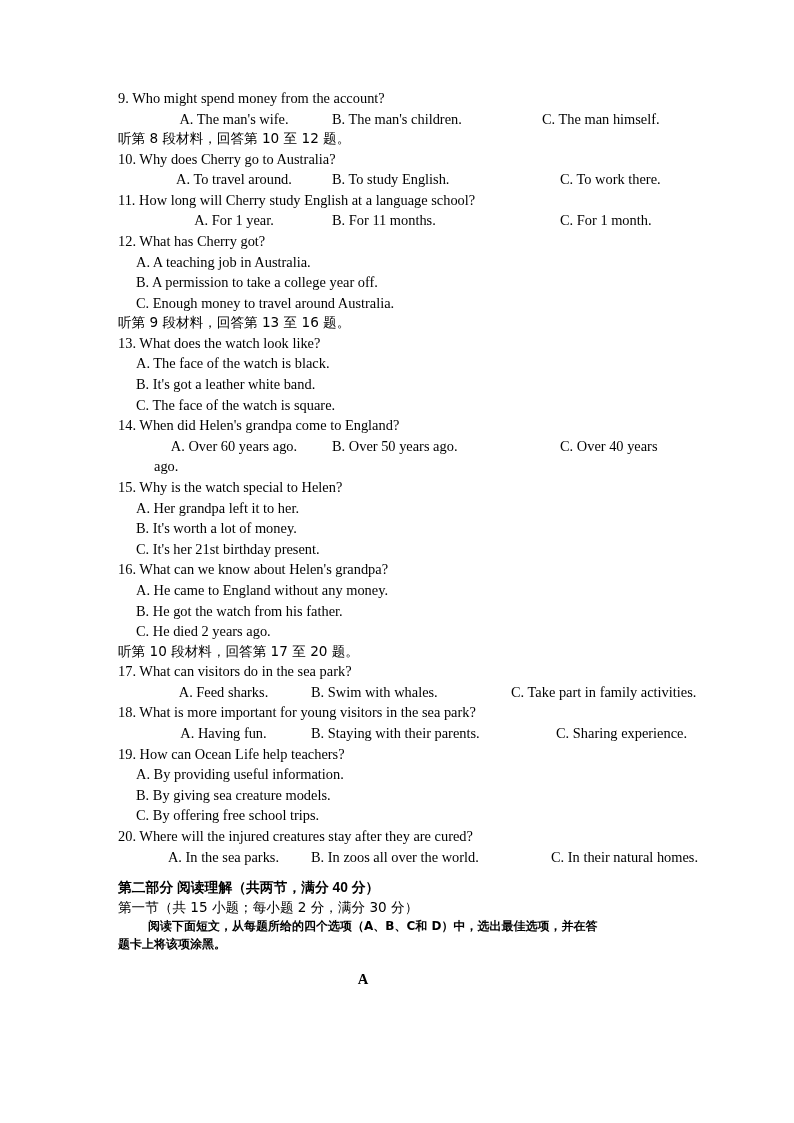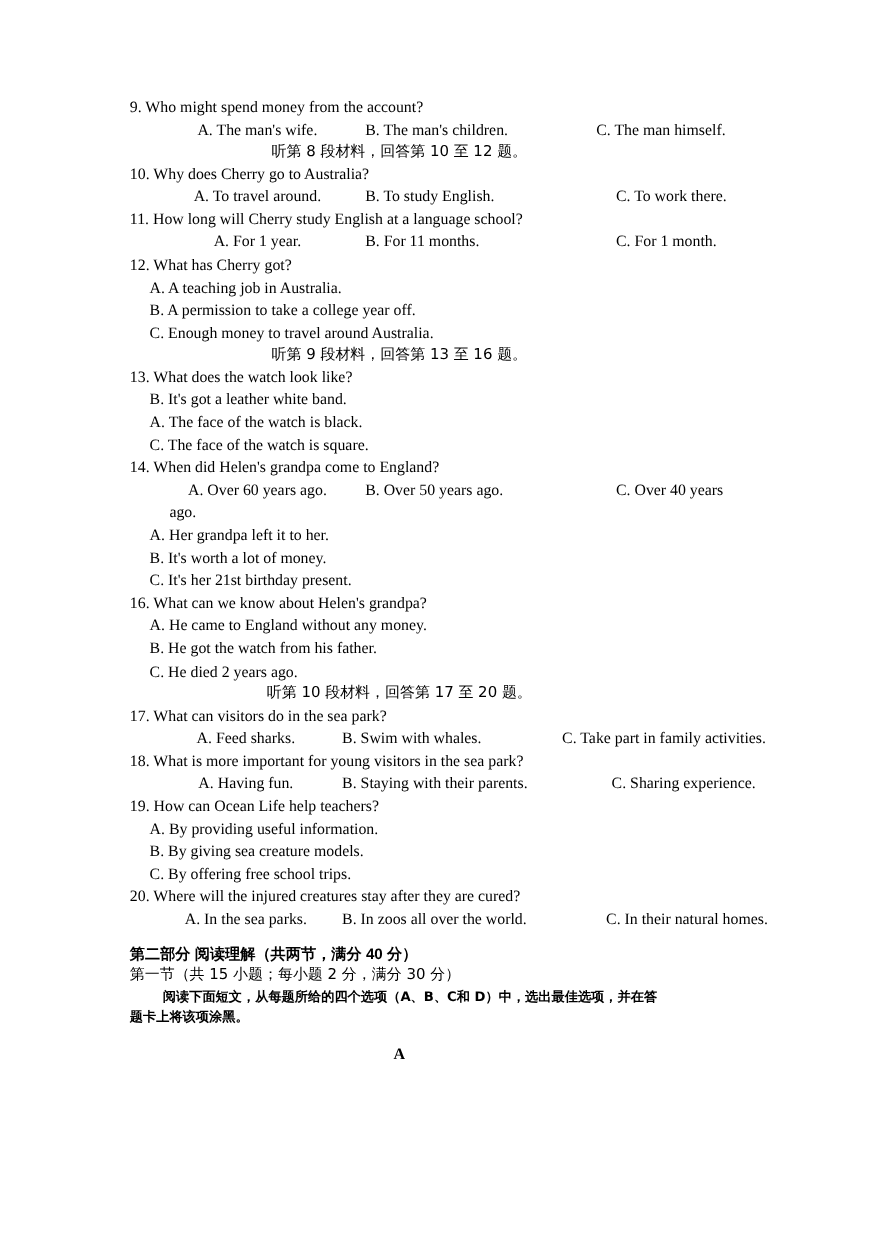--- a/index.html
+++ b/index.html
@@ -35,21 +35,20 @@
     display: block;
     margin: 0;
     padding: 0;
     white-space: nowrap;
   }
   .indent1 { padding-left: 18px; }
   .indent2 { padding-left: 18px; }
   .cn {
     font-family: "DejaVu Sans", "Liberation Sans", sans-serif;
     font-size: 13.6px;
-    text-align: center;
   }
   .section-head {
     font-family: Liberation Sans, sans-serif;
     font-weight: bold;
     font-size: 13.8px;
     margin-top: 11px;
   }
   .section-sub {
     font-family: "DejaVu Sans", "Liberation Sans", sans-serif;
     font-size: 13.6px;
@@ -110,33 +109,37 @@
     <div class="opt-row indent2">A. A teaching  job in Australia.</div>
     <div class="opt-row indent2">B. A permission  to take a college  year off.</div>
     <div class="opt-row indent2">C. Enough  money  to travel  around Australia.</div>
 
     <div class="line cn">听第 9 段材料，回答第 13 至 16 题。</div>
 
     <div class="line q-line">
       <span>13.</span>
       <span>What does  the watch  look like?</span>
     </div>
+    <div class="opt-row indent2">A. The face  of the watch  is black.</div>
     <div class="opt-row indent2">B. It's got a leather  white  band.</div>
-    <div class="opt-row indent2">A. The face  of the watch  is black.</div>
     <div class="opt-row indent2">C. The face  of the watch  is  square.</div>
 
     <div class="line q-line">
       <span>14.</span>
       <span>When did Helen's  grandpa  come to England?</span>
     </div>
     <div class="opt-row indent2">
       <span class="w-a" style="width:196px">A. Over 60 years ago.</span><span class="w-b" style="width:228px">B. Over 50 years ago.</span><span class="w-c">C.  Over   40   years</span>
     </div>
     <div class="opt-row" style="padding-left:36px">ago.</div>
 
+    <div class="line q-line">
+      <span>15.</span>
+      <span>Why is the watch  special  to Helen?</span>
+    </div>
     <div class="opt-row indent2">A. Her grandpa  left  it to her.</div>
     <div class="opt-row indent2">B. It's worth  a lot of money.</div>
     <div class="opt-row indent2">C. It's her 21st birthday  present.</div>
 
     <div class="line q-line">
       <span>16.</span>
       <span>What can we know about Helen's  grandpa?</span>
     </div>
     <div class="opt-row indent2">A. He came to England  without  any money.</div>
     <div class="opt-row indent2">B. He got the watch  from  his father.</div>

